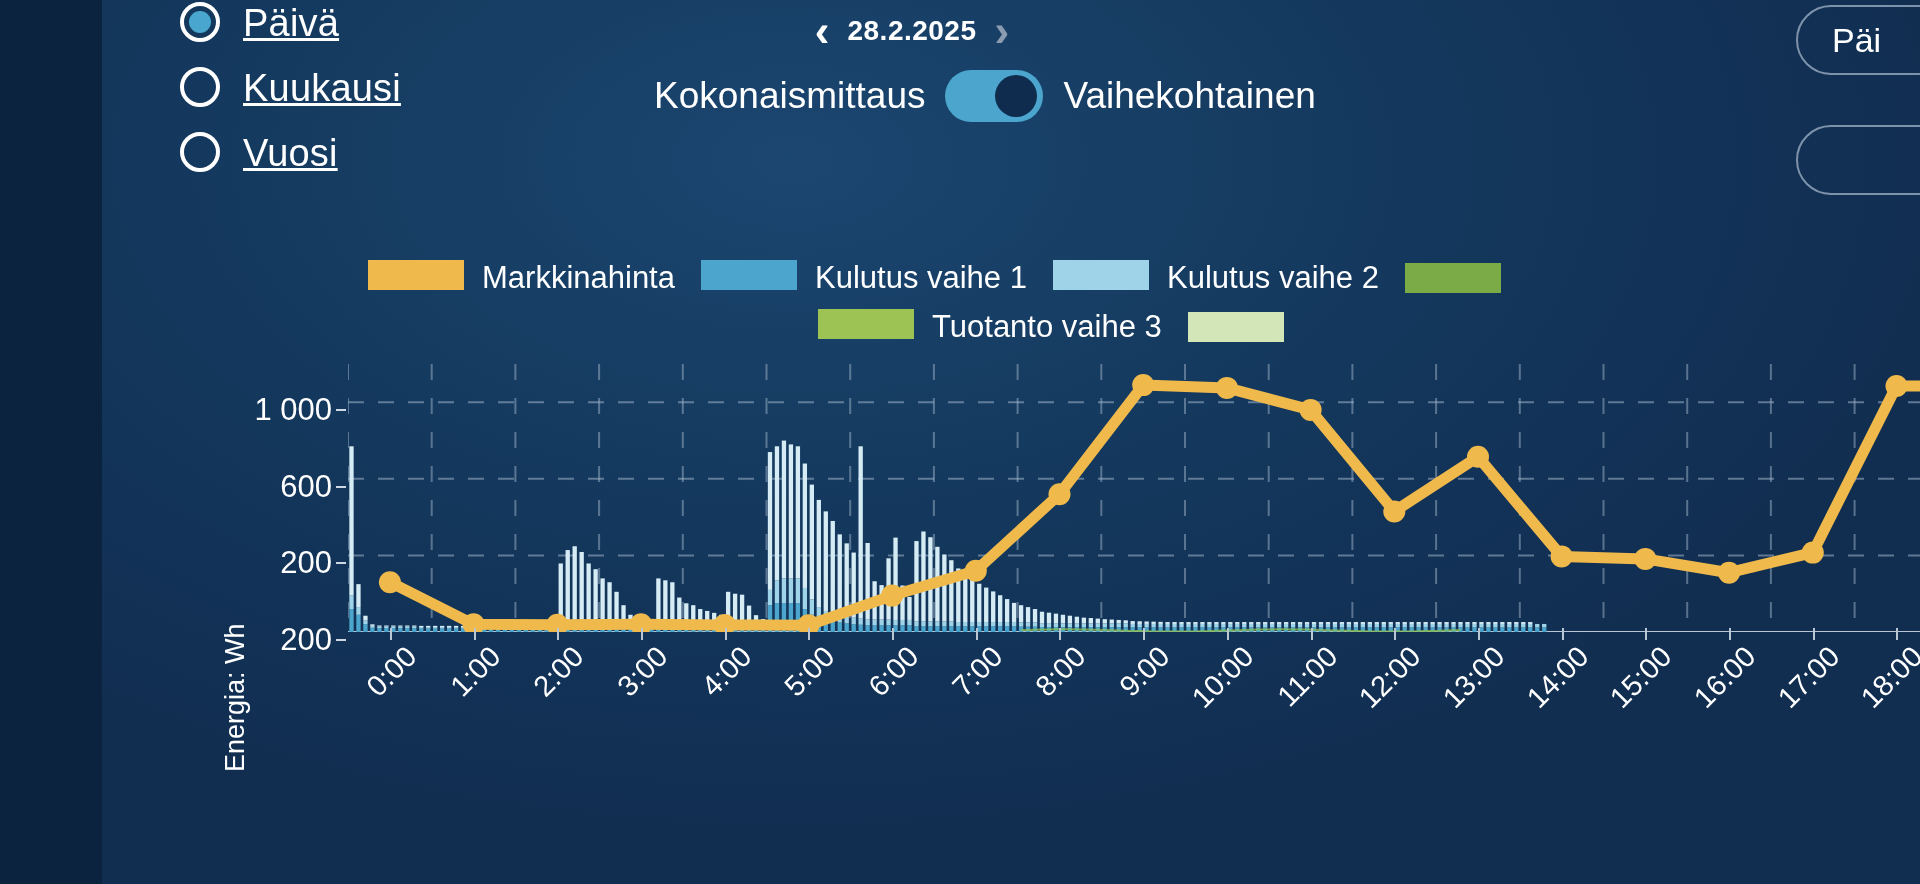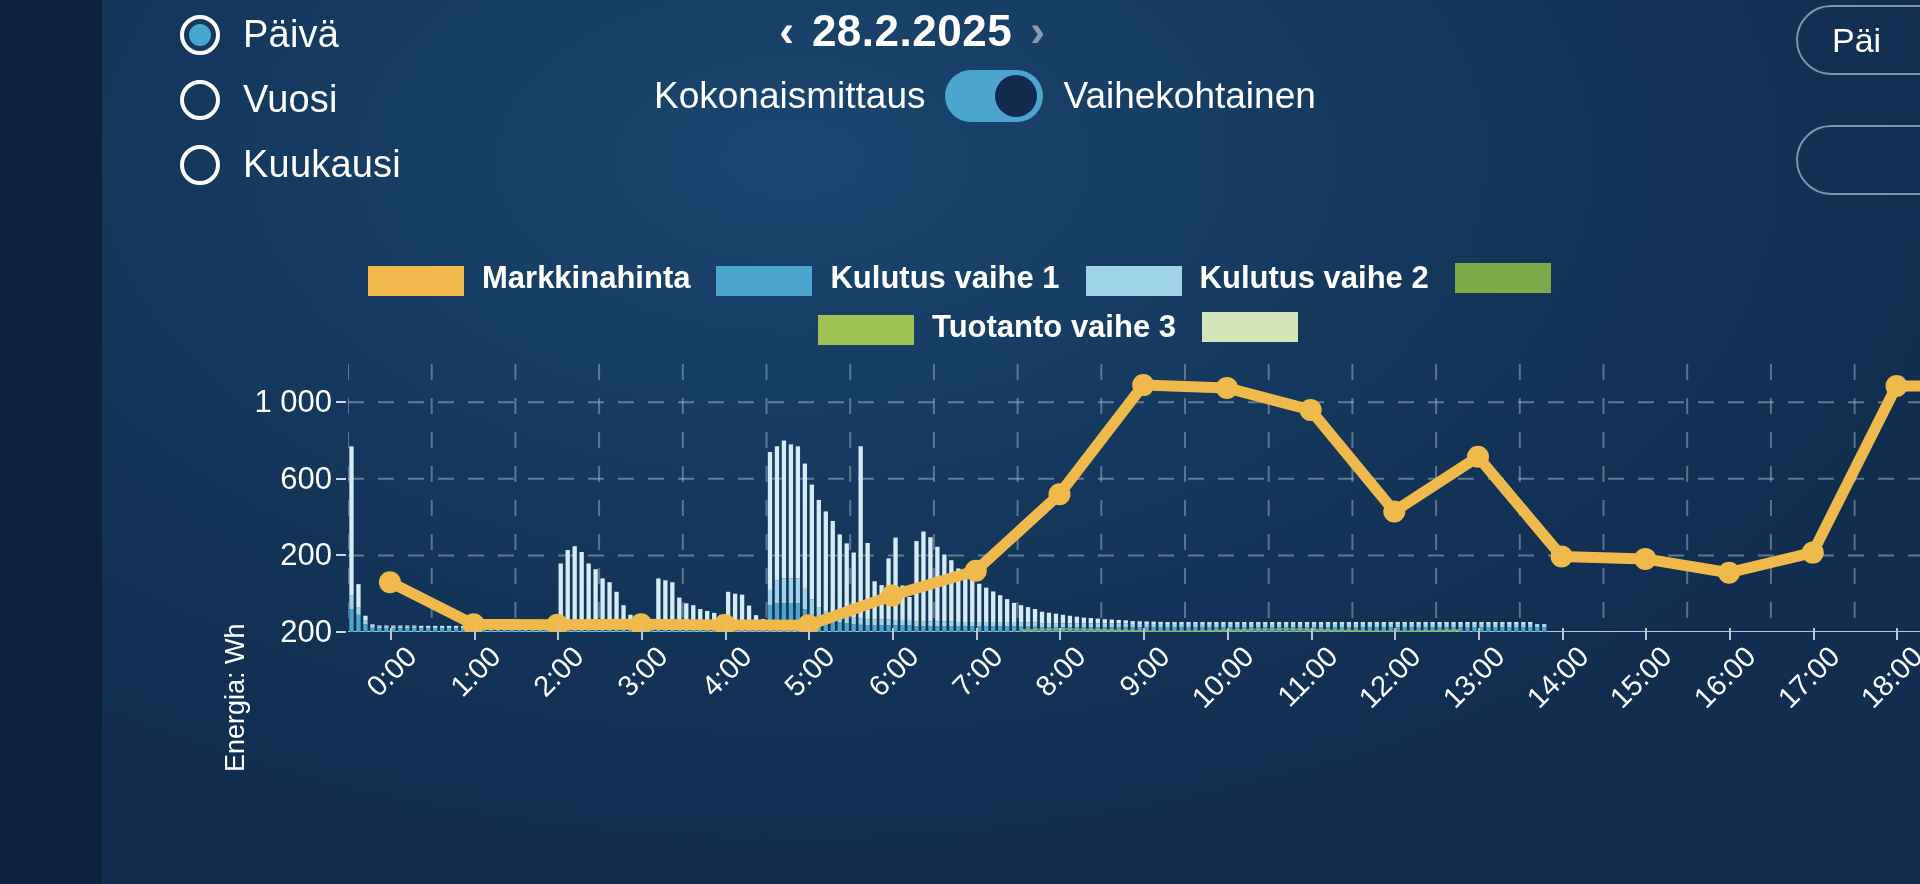--- a/index.html
+++ b/index.html
@@ -17,38 +17,38 @@
     background:#0c2340;
   }
   .stage {
     position:absolute; left:102px; top:0; width:1818px; height:884px;
     background:
       radial-gradient(1200px 700px at 38% 18%, #1b4670 0%, #153a5f 45%, #123257 75%, #112e50 100%);
   }
 
   
   .radios { position:absolute; left:78px; top:2px; }
-  .radio-row { display:flex; align-items:center; height:65px; }
+  .radio-row { display:flex; height:65px;text-decoration:underline; }
   .radio-ring {
     width:40px; height:40px; border-radius:50%;
     border:4px solid #ffffff; display:flex; align-items:center; justify-content:center;
     flex:0 0 auto;
   }
   .radio-dot { width:22px; height:22px; border-radius:50%; background:#49a6cf; }
   .radio-label { margin-left:23px; font-size:38px; letter-spacing:.2px; }
 
   
   .datenav {
     position:absolute; left:640px; top:0px; width:340px; height:62px;
     display:flex; align-items:center; justify-content:center; gap:18px;
   }
   .chev { font-size:44px; font-weight:bold; line-height:1; }
   .chev.prev { color:#ffffff; }
   .chev.next { color:#8c9cb0; }
-  .datetext { font-size:44px; font-weight:bold; letter-spacing:.5px; }
+  .datetext { font-size:28px; font-weight:bold; letter-spacing:.5px; }
 
   
   .togglerow {
     position:absolute; display:flex; align-items:center; gap:20px;
   }
   .togglerow.r1 { left:552px; top:70px; }
   .togglerow.r2 { left:734px; top:144px; }
   .tg-label { font-size:37px; }
   .switch {
     width:98px; height:52px; border-radius:26px; background:#4ba5cd;
@@ -74,35 +74,35 @@
     padding-left:34px; font-size:34px; color:#ffffff;
   }
   .pill.p1 { top:5px; }
   .pill.p2 { top:125px; }
 
   
   .legend { position:absolute; left:0; top:260px; width:1920px; }
   .legend-row { display:flex; align-items:center; }
   .legend-row.l1 { padding-left:266px; }
   .legend-row.l2 { padding-left:716px; margin-top:13px; }
-  .legend-item { display:flex; align-items:flex-end; margin-right:26px;font-weight:bold; }
+  .legend-item { display:flex; align-items:flex-start; margin-right:26px; }
   .swatch { width:96px; height:30px; flex:0 0 auto; }
   .legend-text { font-size:31px; margin-left:18px; white-space:nowrap; }
 
   
   .chart-wrap { position:absolute; left:0; top:352px; width:1920px; height:532px; }
   .ylabel {
     position:absolute; left:118px; top:420px;
     transform-origin:left top; transform:rotate(-90deg);
     font-size:27px; white-space:nowrap;
   }
   .yticks { position:absolute; left:0; top:0; width:246px; height:280px; }
   .ytick {
     position:absolute; right:16px; font-size:31px; text-align:right;
-    transform:translateY(-50%); white-space:nowrap;
+    transform:translateY(-50%); white-space:nowrap;margin-top:8px;
   }
   .ytick .dash {
     position:absolute; right:-14px; top:50%; width:10px; height:2px;
     background:#cfd9e4; transform:translateY(-50%);
   }
   .plot {
     position:absolute; left:246px; top:12px; right:0; height:268px;
   }
   .plotsvg { display:block; }
   .xlabels { position:absolute; left:246px; top:288px; right:0; height:120px; }
@@ -125,25 +125,25 @@
 
     <div class="radios">
       <div class="radio-row">
         <span class="radio-ring">
           <span class="radio-dot"></span>
         </span>
         <span class="radio-label">Päivä</span>
       </div>
       <div class="radio-row">
         <span class="radio-ring"></span>
-        <span class="radio-label">Vuosi</span>
+        <span class="radio-label">Kuukausi</span>
       </div>
       <div class="radio-row">
         <span class="radio-ring"></span>
-        <span class="radio-label">Kuukausi</span>
+        <span class="radio-label">Vuosi</span>
       </div>
     </div>
 
     <div class="datenav">
       <span class="chev prev">‹</span>
       <span class="datetext">28.2.2025</span>
       <span class="chev next">›</span>
     </div>
 
     <div class="togglerow r1">

